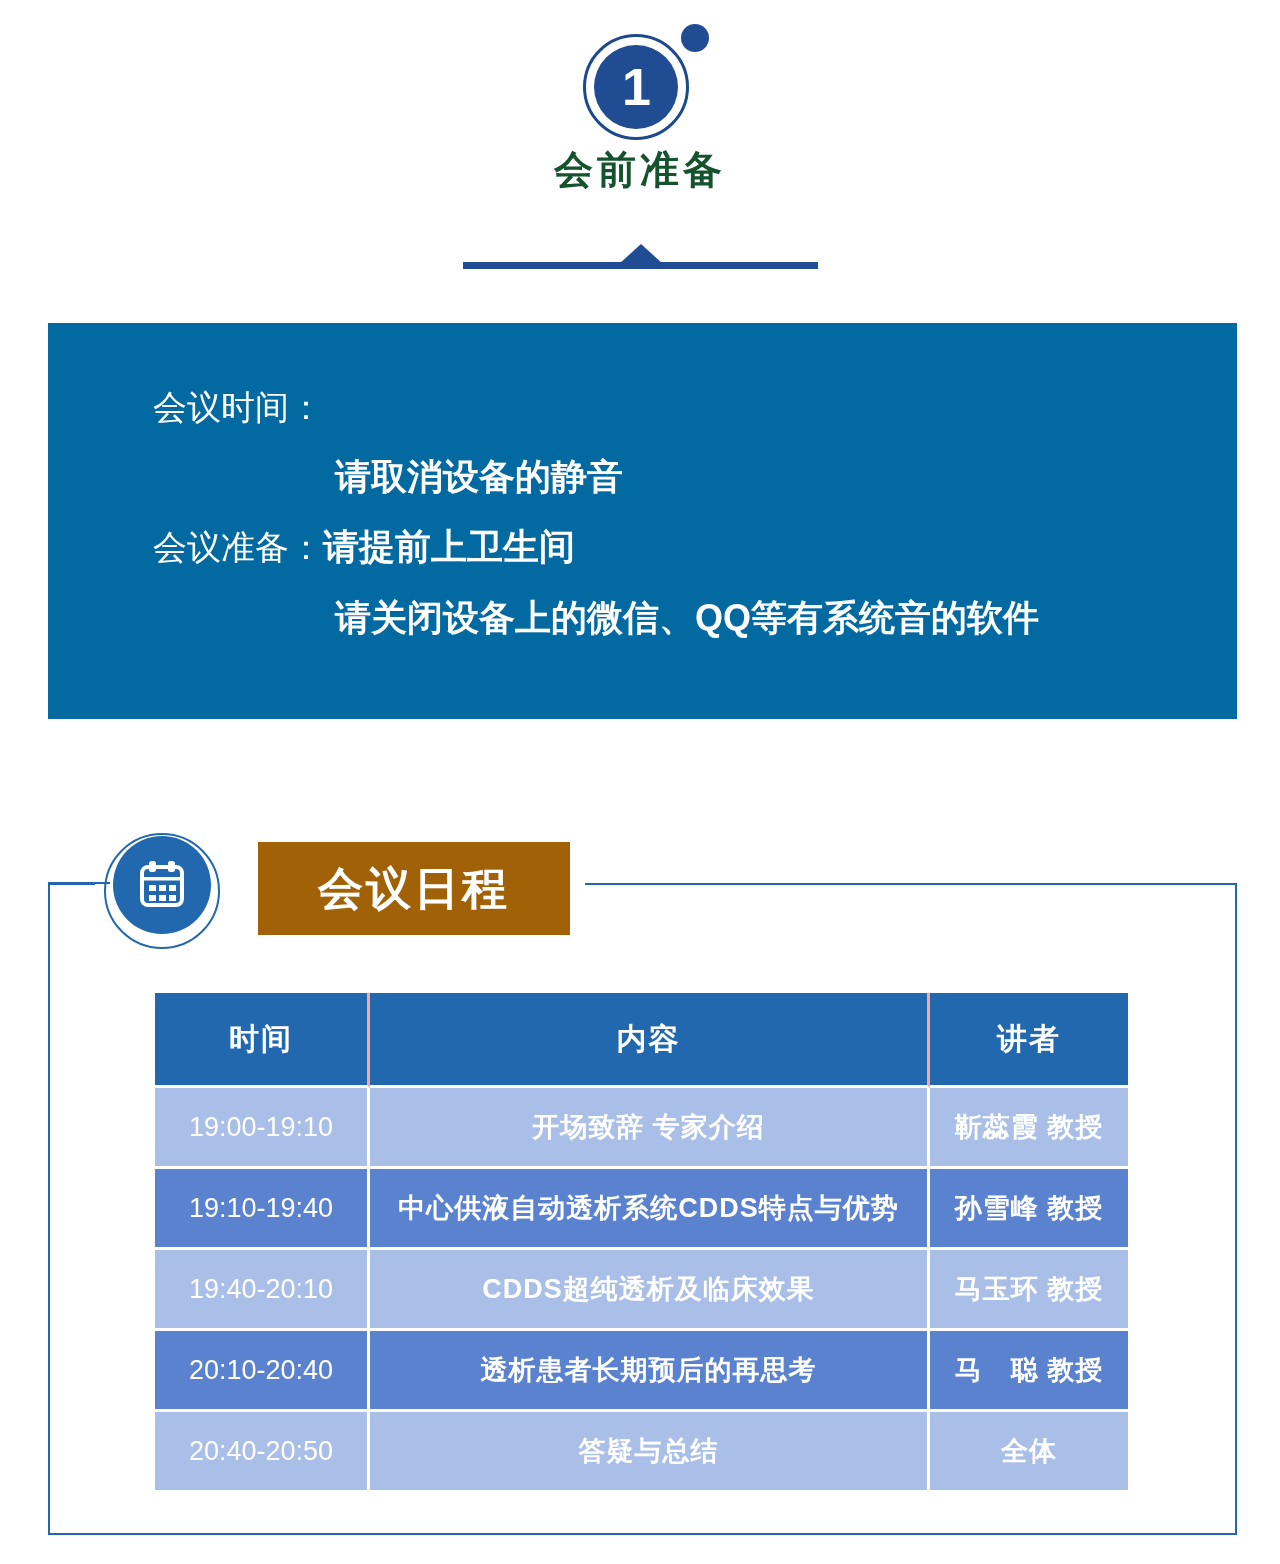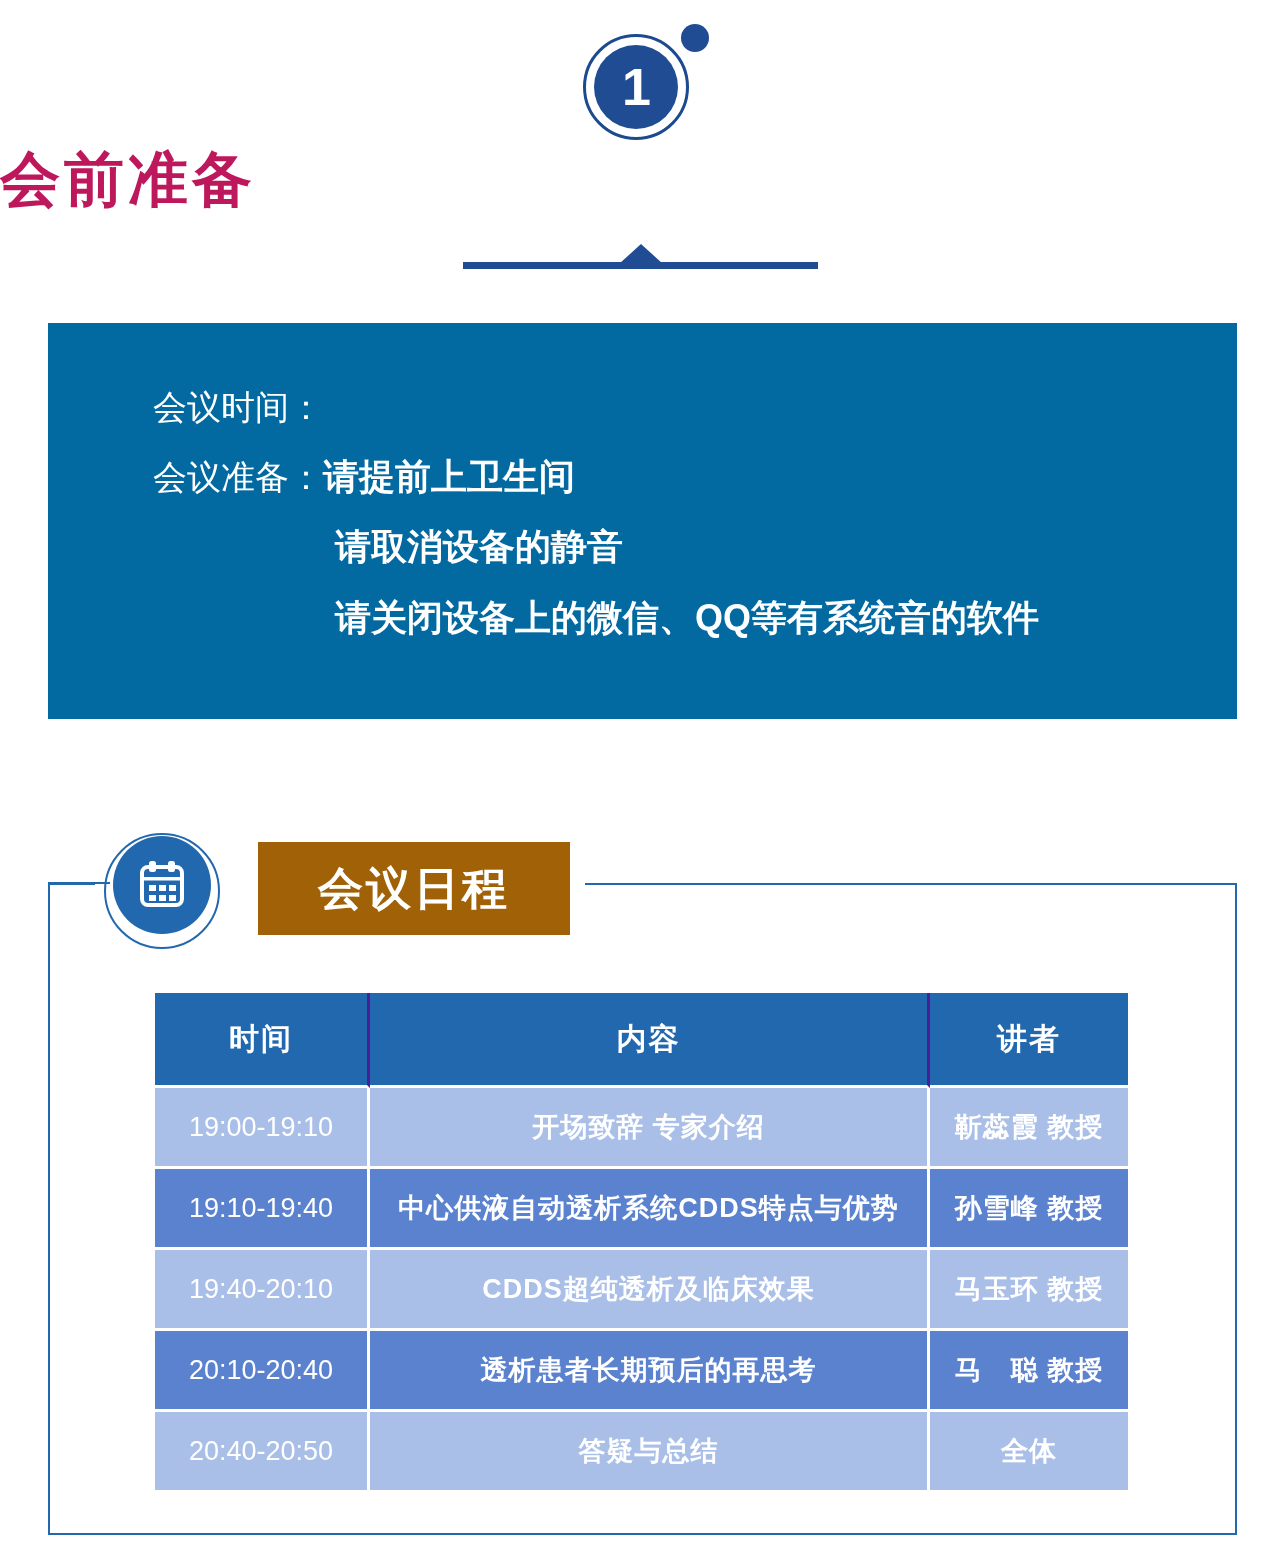--- a/index.html
+++ b/index.html
@@ -70,23 +70,23 @@
     height: 28px;
     border-radius: 50%;
     background: #1f4c93;
   }
 
   .section-title {
     position: absolute;
     left: 0;
     top: 150px;
     width: 1280px;
-    text-align: left;
-    color: #be185d;
-    font-size: 60px;
+    text-align: center;
+    color: #14532d;
+    font-size: 39px;
     font-weight: bold;
     letter-spacing: 4px;
     line-height: 1;
   }
 
   .title-rule {
     position: absolute;
     left: 463px;
     top: 262px;
     width: 355px;
@@ -241,21 +241,21 @@
 
   .agenda-table th {
     background: #2268ae;
     color: #ffffff;
     font-size: 30px;
     font-weight: bold;
     letter-spacing: 2px;
     height: 92px;
     text-align: center;
     vertical-align: middle;
-    border-right: 3px solid #4c1d95;
+    border-right: 3px solid #fca5a5;
     border-bottom: 3px solid #ffffff;
     padding: 0;
   }
   .agenda-table th:last-child { border-right: none; }
 
   .agenda-table td {
     height: 78px;
     text-align: center;
     vertical-align: middle;
     color: #ffffff;
@@ -292,27 +292,27 @@
   <div class="title-arrow"></div>
 </div>
 
 <div class="info-box">
   <div class="info-lines">
 
     <div class="info-row">
       <span class="info-label">会议时间：</span>
     </div>
 
+    <div class="info-row indent">
+      <span class="info-value">请取消设备的静音</span>
+    </div>
+
     <div class="info-row">
       <span class="info-label">会议准备：</span>
       <span class="info-value">请提前上卫生间</span>
-    </div>
-
-    <div class="info-row indent">
-      <span class="info-value">请取消设备的静音</span>
     </div>
 
     <div class="info-row indent">
       <span class="info-value">请关闭设备上的微信、QQ等有系统音的软件</span>
     </div>
 
   </div>
 </div>
 
 <div class="schedule-frame"></div>

